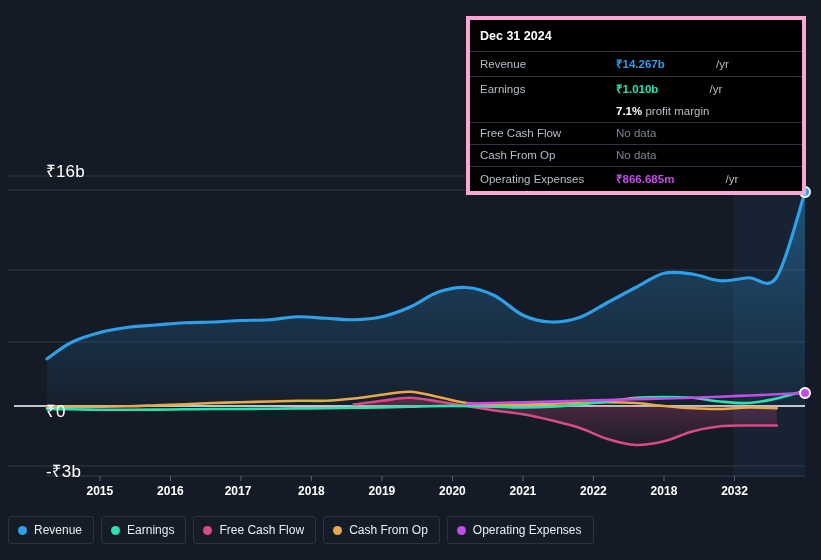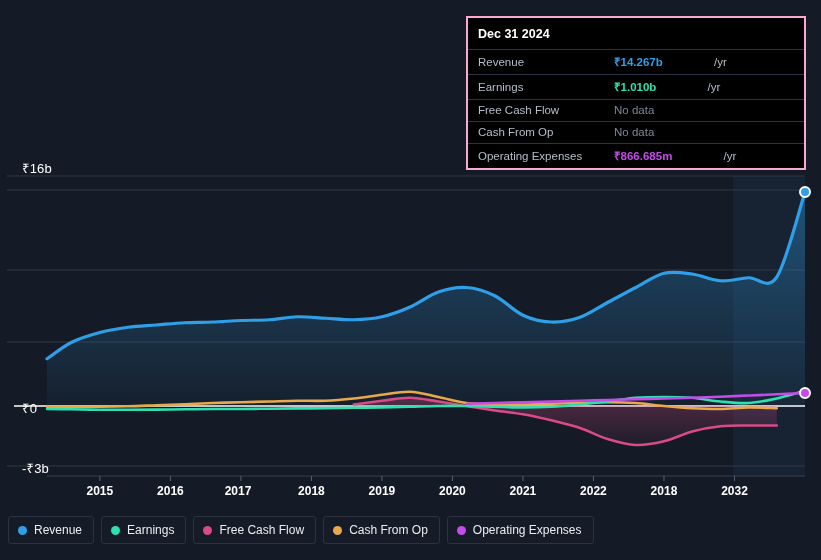--- a/index.html
+++ b/index.html
@@ -11,39 +11,39 @@
     position:relative;
   }
   #root{position:absolute;inset:0;}
 
   
   .chart-wrap{position:absolute;left:0;top:0;width:821px;height:510px;}
   .chart-svg{position:absolute;left:0;top:0;}
 
   
   .ylabel{
-    position:absolute;font-size:13px;color:#ffffff;
-    letter-spacing:.2px;white-space:nowrap;
+    position:absolute;font-size:17px;color:#ffffff;
+    letter-spacing:.2px;white-space:nowrap;margin-left:24px;
   }
   .ylabel.top{left:22px;top:159px;}
   .ylabel.zero{left:22px;top:399px;}
   .ylabel.bot{left:22px;top:459px;}
 
   
   .xaxis{position:absolute;left:0;top:484px;width:821px;height:18px;font-weight:bold;}
   .xlabel{
     position:absolute;font-size:12px;color:#ffffff;
     transform:translateX(-50%);white-space:nowrap;
   }
 
   
   .tooltip{
     position:absolute;left:466px;top:16px;width:340px;
     background:#000000;
-    border:2px solid #f9a8d4;
+    border:4px solid #f9a8d4;
     padding:0;
     box-sizing:border-box;
     z-index:40;
   }
   .tt-title{
     font-size:12.5px;font-weight:bold;color:#ffffff;
     padding:9px 10px 8px 10px;
   }
   .tt-table{width:100%;border-collapse:collapse;}
   .tt-table tr{border-top:1px solid #2e3542;}
@@ -142,20 +142,24 @@
     <table class="tt-table">
       <tbody id="tt-body">
           <tr>
             <td class="tt-label">Revenue</td>
             <td class="tt-value"><span class="tt-num" style="color: rgb(47, 159, 232);">₹14.267b</span><span class="tt-unit"> /yr</span></td>
           </tr>
           <tr>
             <td class="tt-label">Earnings</td>
             <td class="tt-value"><span class="tt-num" style="color: rgb(46, 224, 176);">₹1.010b</span><span class="tt-unit"> /yr</span></td>
           </tr>
+          <tr style="border-top: none;">
+            <td class="tt-label"></td>
+            <td class="tt-value"><span class="tt-margin-num">7.1%</span><span class="tt-margin-txt"> profit margin</span></td>
+          </tr>
           <tr>
             <td class="tt-label">Free Cash Flow</td>
             <td class="tt-value"><span class="tt-nodata">No data</span></td>
           </tr>
           <tr>
             <td class="tt-label">Cash From Op</td>
             <td class="tt-value"><span class="tt-nodata">No data</span></td>
           </tr>
           <tr>
             <td class="tt-label">Operating Expenses</td>

